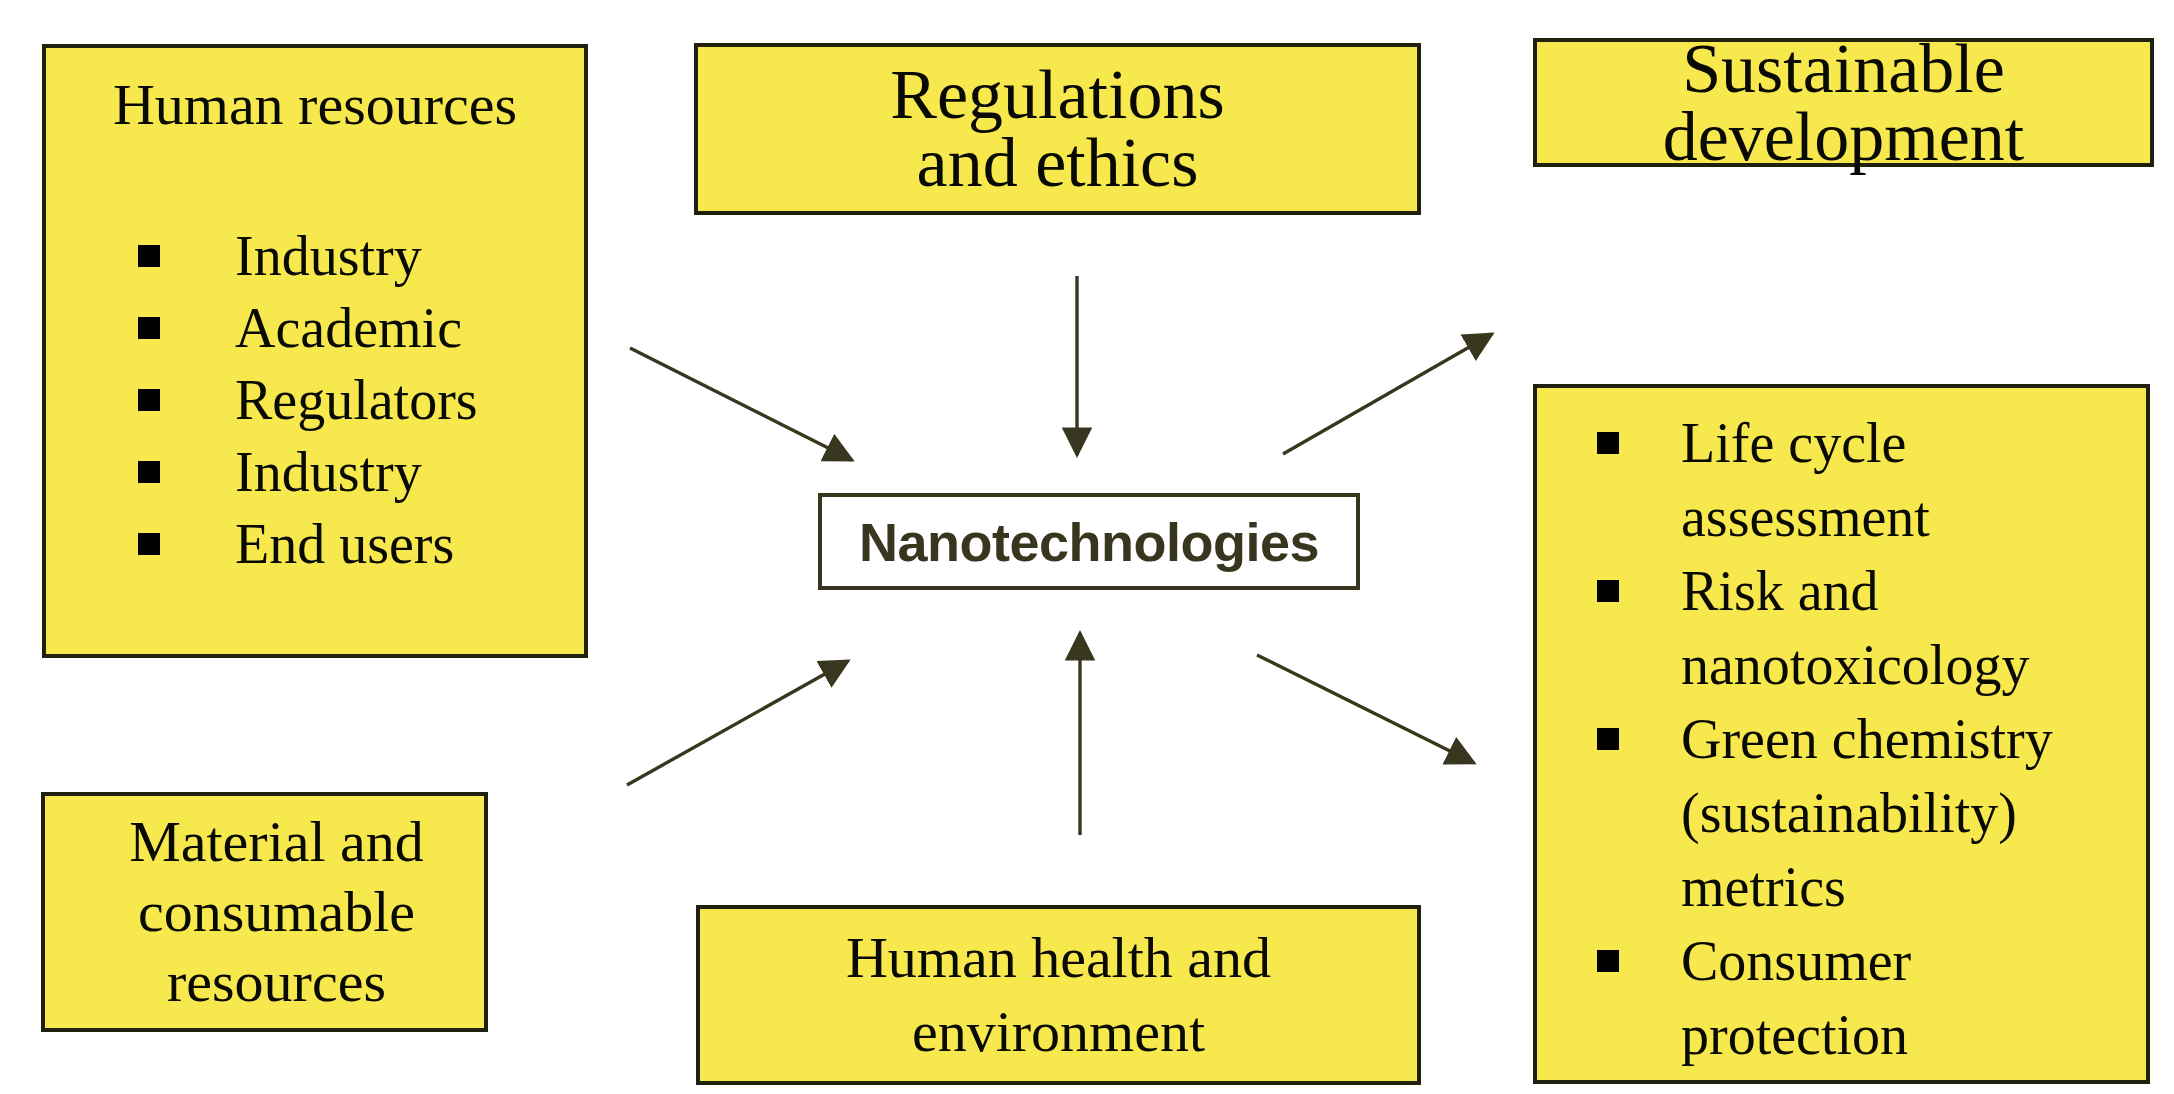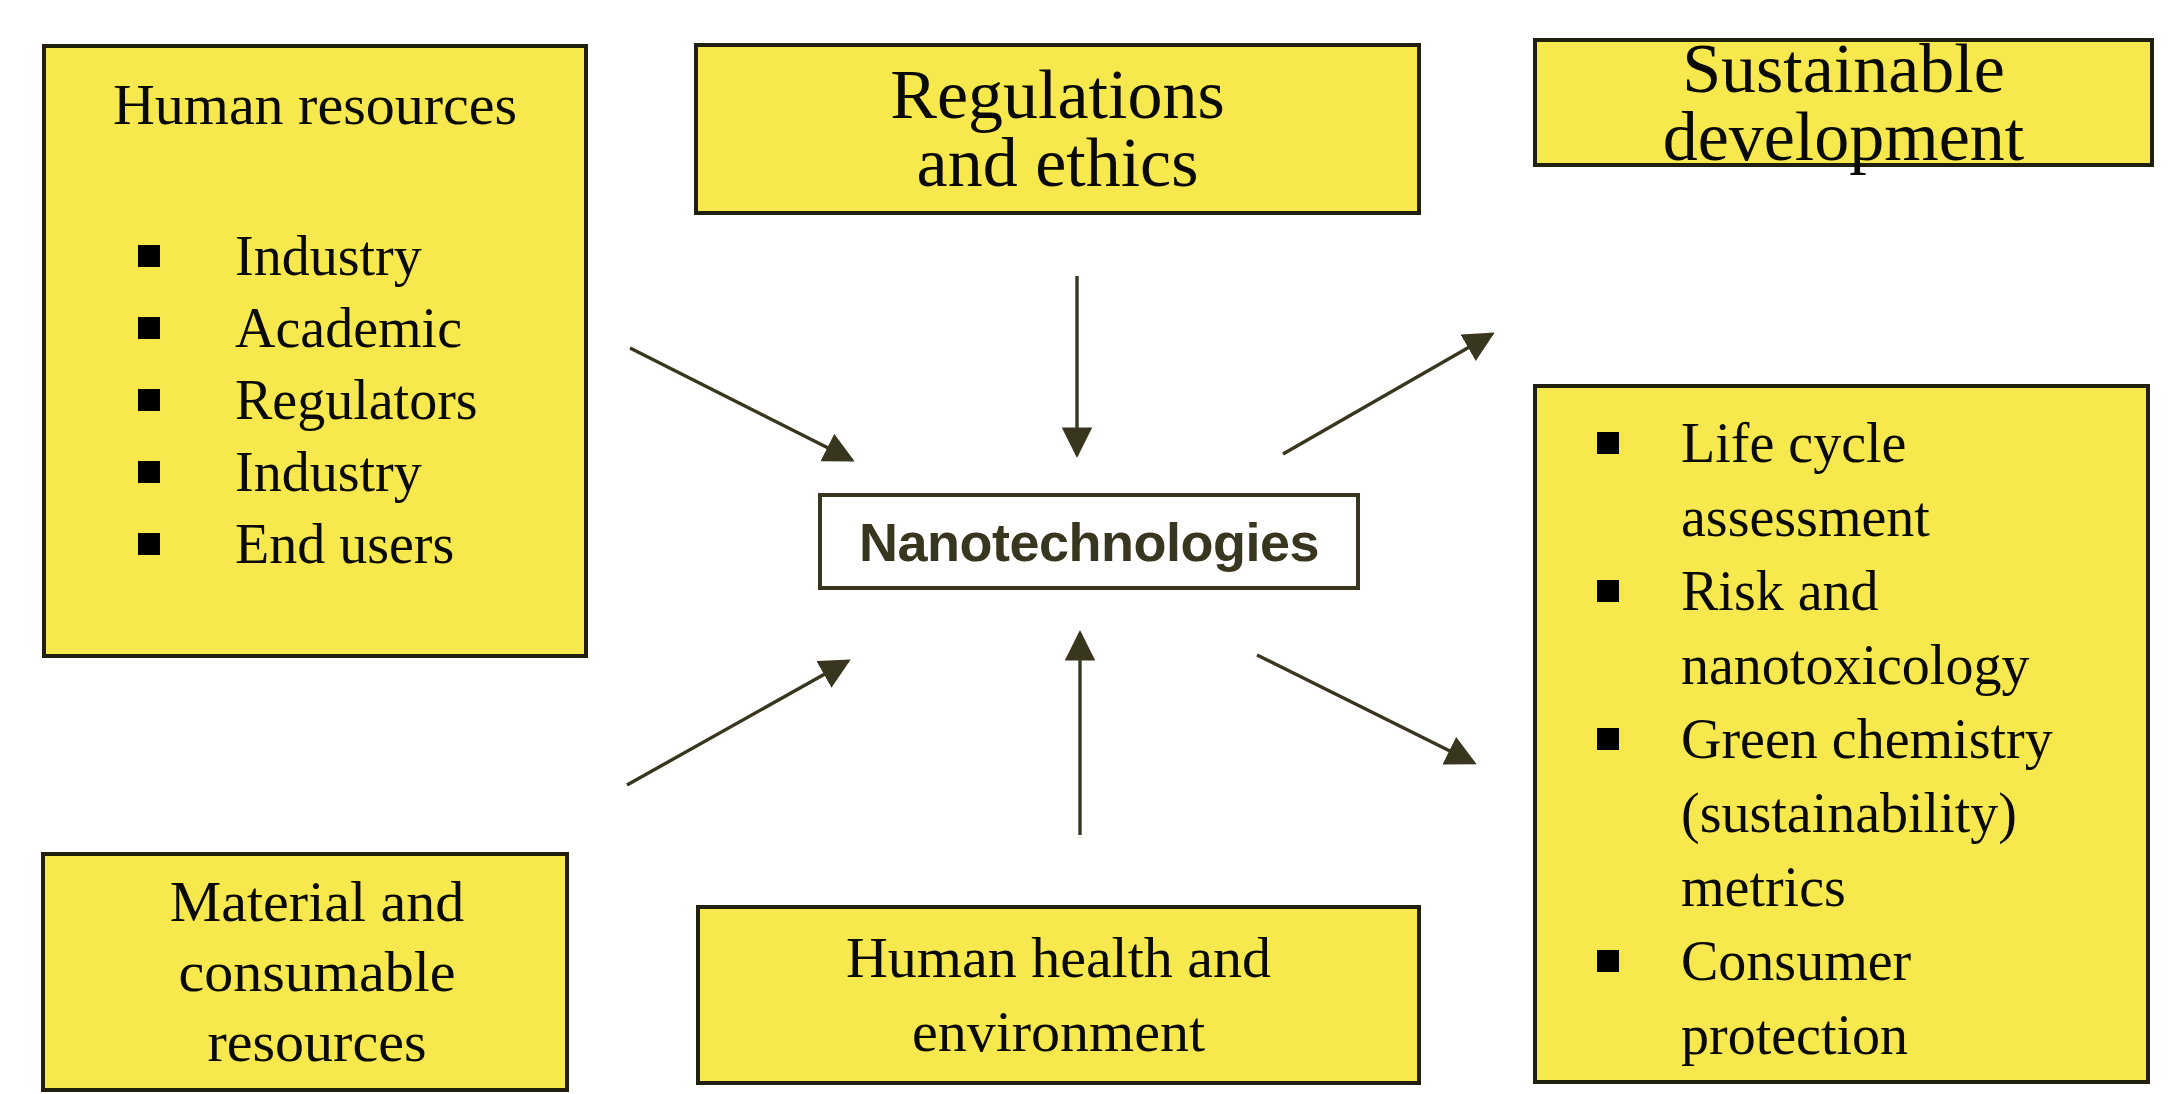--- a/index.html
+++ b/index.html
@@ -35,21 +35,21 @@
   .reg-box{left:694px;top:43px;width:727px;height:172px;}
   
   .sus-box{left:1533px;top:38px;width:621px;height:129px;}
   
   .topics-box{left:1533px;top:384px;width:617px;height:700px;}
   .topics-box .bullets{margin-top:18px;padding-left:60px;padding-right:14px;}
   .topics-box .bullet-item{font-size:56px;line-height:74px;}
   .topics-box .sq{margin-top:26px;margin-right:62px;}
   .topics-box .bullet-text{max-width:460px;}
   
-  .mat-box{left:41px;top:852px;width:528px;height:240px;padding-left:24px;}
+  .mat-box{left:41px;top:792px;width:447px;height:240px;padding-left:24px;}
   .mat-box .line{font-size:58px;line-height:70px;}
   
   .health-box{left:696px;top:905px;width:725px;height:180px;}
   .health-box .line{font-size:58px;line-height:74px;}
 
   
   .center-box{
     position:absolute;left:818px;top:493px;width:542px;height:97px;
     box-sizing:border-box;background:var(--center-fill);
     border:4px solid var(--accent-dark);

